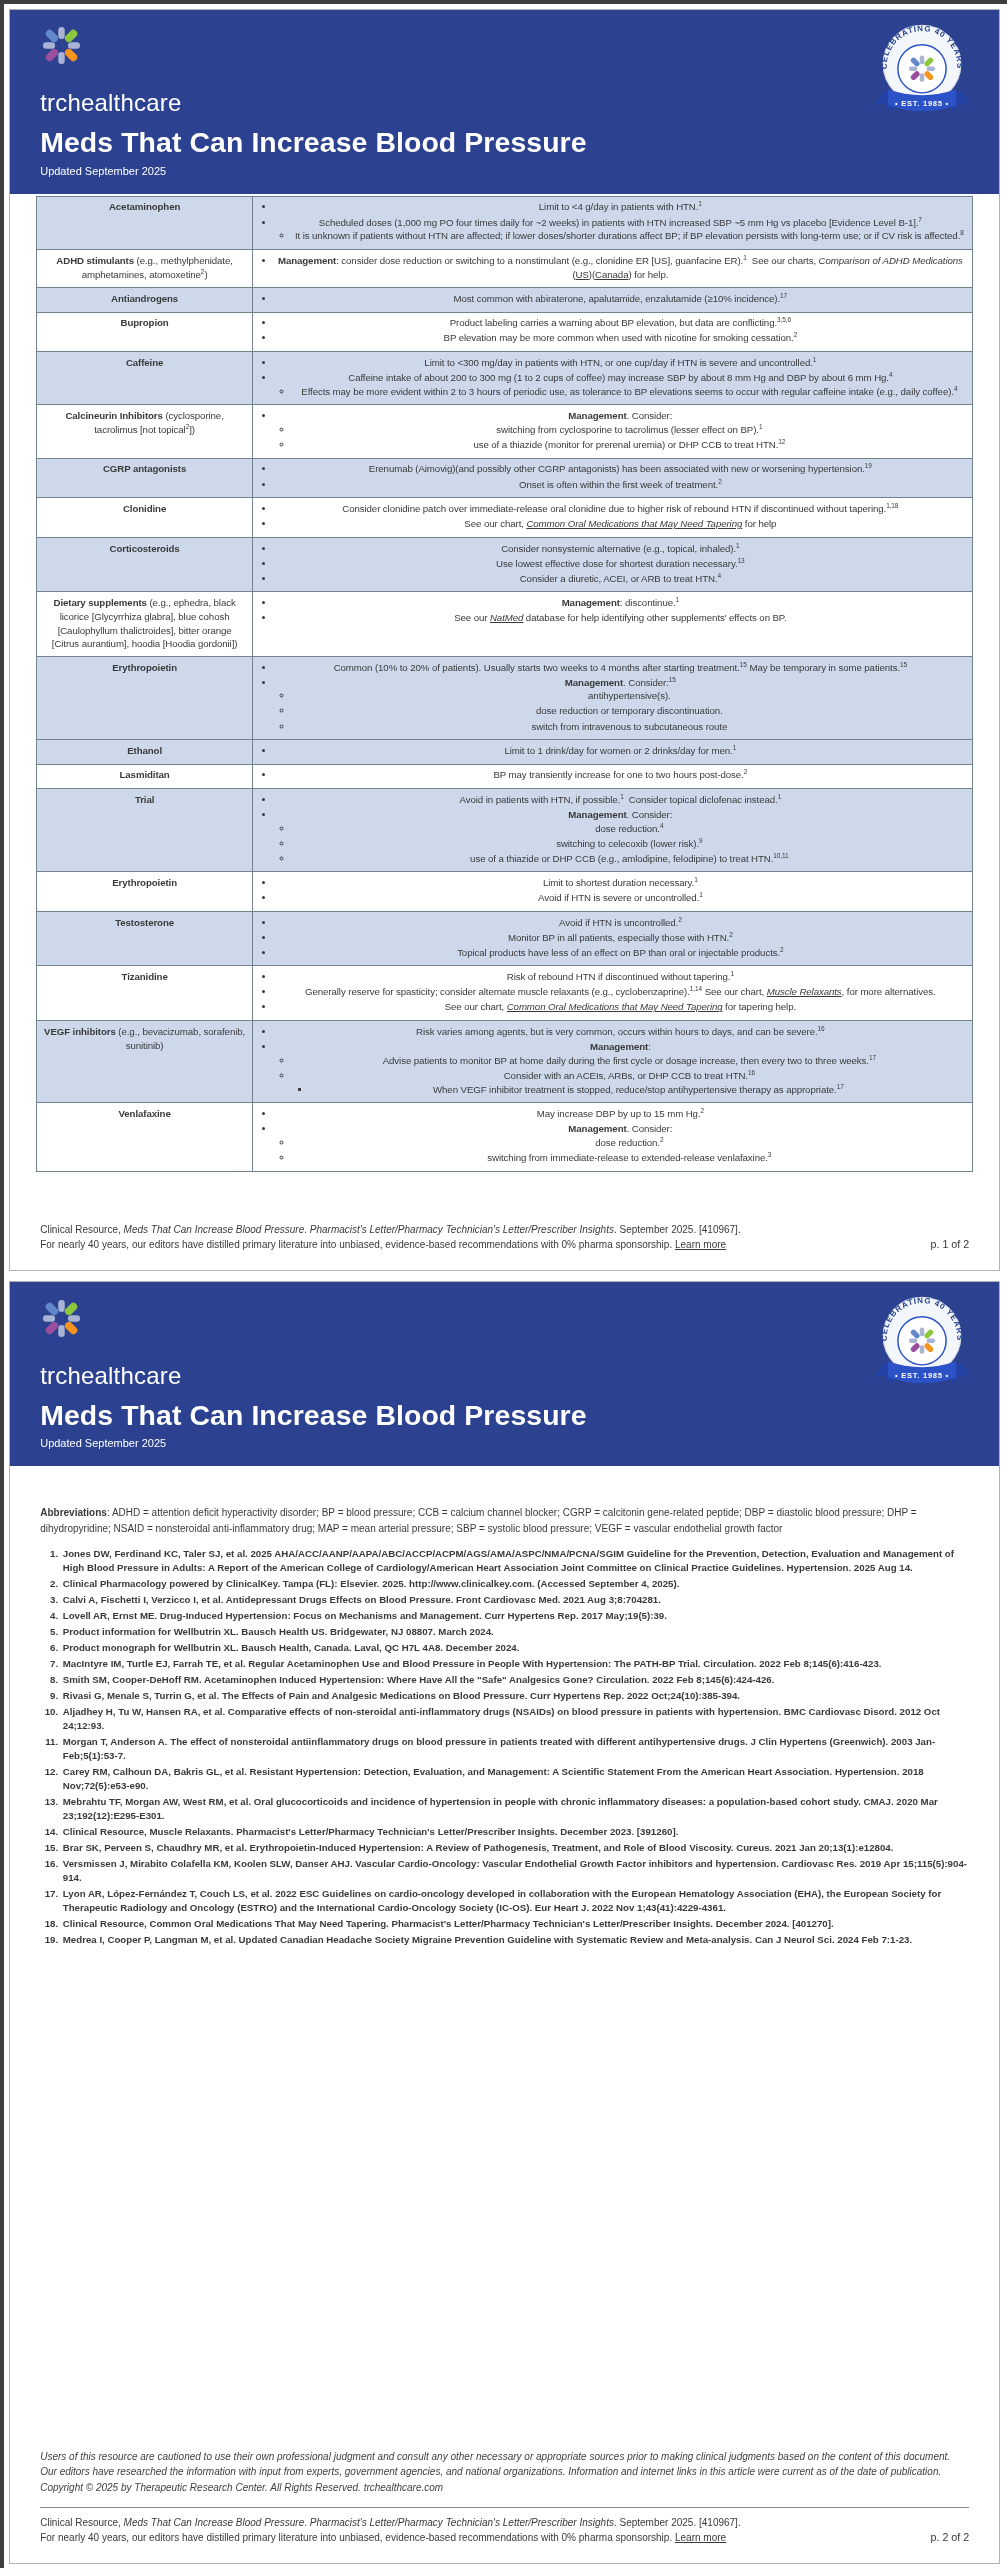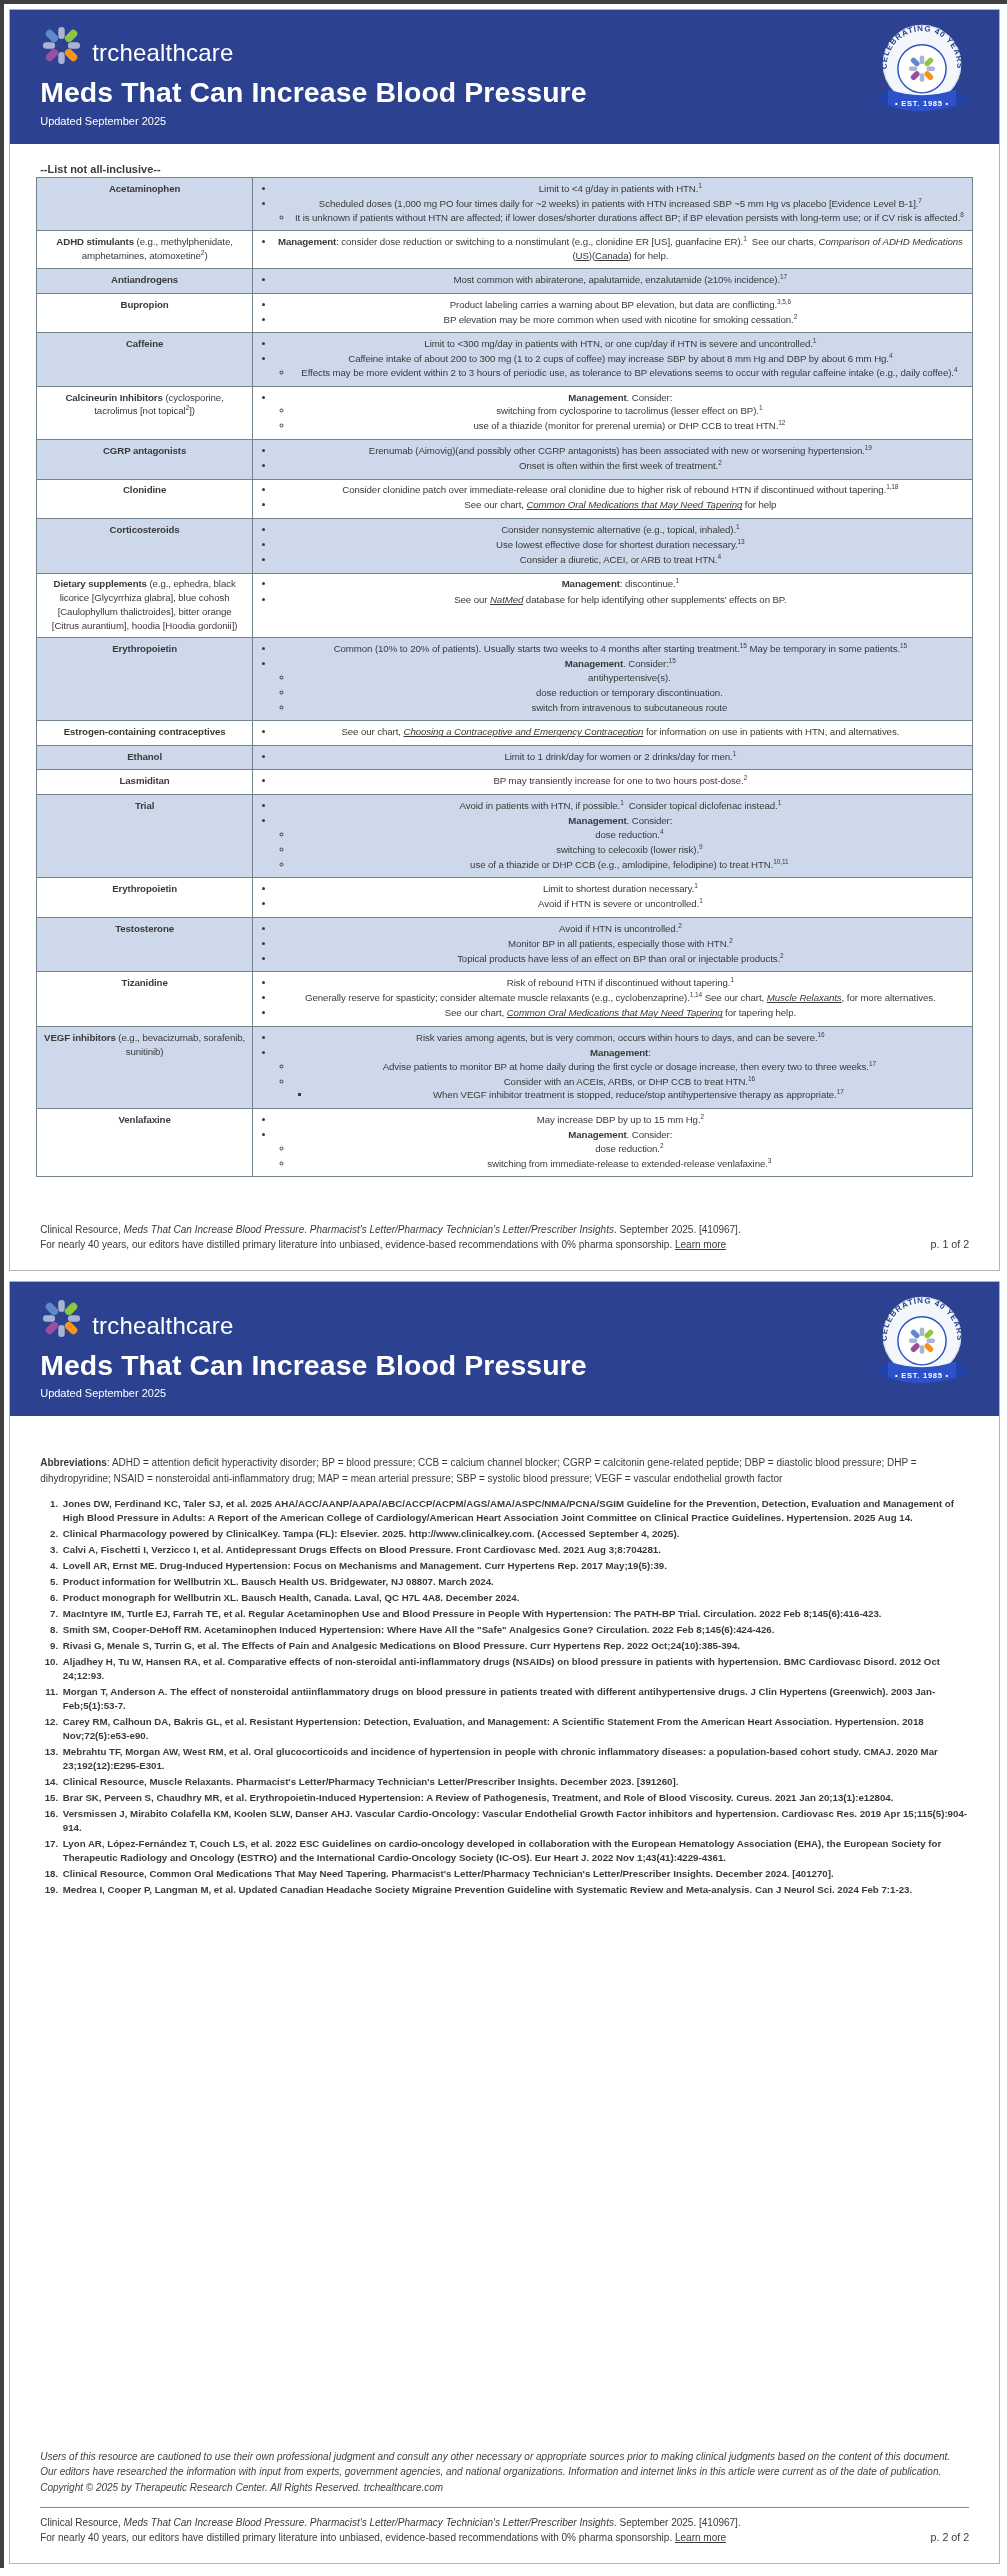--- a/index.html
+++ b/index.html
@@ -27,21 +27,21 @@
   .page2 { height: 1283px; }
 
   
   .page-header {
     position: relative;
     background: var(--header-blue, #2c4290);
     color: #fff;
     padding: 14.2px 30px 17px 30px;
     flex: 0 0 auto;
   }
-  .brand-row { display:flex; align-items:flex-end; gap:9px; }
+  .brand-row { display:flex; align-items:flex-start; gap:22px;flex-direction:column; }
   .logo-svg { width: 43px; height: 43px; }
   .wordmark { font-size: 24px; font-weight: 400; letter-spacing: 0.2px; }
   .doc-title { margin: 9px 0 5.2px 0; font-size: 28.4px; font-weight: bold; letter-spacing: 0.1px; }
   .updated { font-size: 11px; }
   .badge-svg { position:absolute; top: 6.5px; right: 27px; width: 100px; height: 100px; }
 
   
   .note { padding: 0 30px; margin-top: 19.4px; font-weight: bold; font-size: 11px; }
   .table-wrap { padding: 0 26px; margin-top: 2px; flex: 1 1 auto; overflow: hidden; text-align: center; }
   table.meds {
@@ -153,21 +153,20 @@
           </svg>
         <span class="wordmark">trchealthcare</span>
       </div>
       <h1 class="doc-title">Meds That Can Increase Blood Pressure</h1>
       <div class="updated">Updated September 2025</div>
       <svg class="badge-svg" viewBox="0 0 154 154" width="100" height="100">
           <use href="#trc-badge"></use>
         </svg>
     </header>
 
-    <div class="note">--List not all-inclusive--</div>
 
     <div class="table-wrap">
       <table class="meds">
         <tbody>
             <tr class="shaded">
               <td class="drug-cell"><b>Acetaminophen</b></td>
               <td class="detail-cell">
                 <ul class="lvl1">
                   <li><span>Limit to &lt;4 g/day in patients with HTN.<sup>1</sup></span></li>
                   <li><span>Scheduled doses (1,000 mg PO four times daily for ~2 weeks) in patients with HTN increased SBP ~5 mm Hg vs placebo [Evidence Level B-1].<sup>7</sup></span><ul class="lvl2">
@@ -263,28 +262,20 @@
             <tr class="shaded">
               <td class="drug-cell"><b>Erythropoietin</b></td>
               <td class="detail-cell">
                 <ul class="lvl1">
                   <li><span>Common (10% to 20% of patients). Usually starts two weeks to 4 months after starting treatment.<sup>15</sup> May be temporary in some patients.<sup>15</sup></span></li>
                   <li><span><b>Management</b>. Consider:<sup>15</sup></span><ul class="lvl2">
                       <li><span>antihypertensive(s).</span></li>
                       <li><span>dose reduction or temporary discontinuation.</span></li>
                       <li><span>switch from intravenous to subcutaneous route</span></li>
                     </ul></li>
-                </ul>
-              </td>
-            </tr>
-            <tr>
-              <td class="drug-cell"><b>Estrogen-containing contraceptives</b></td>
-              <td class="detail-cell">
-                <ul class="lvl1">
-                  <li><span>See our chart, <i><u class="doclink">Choosing a Contraceptive and Emergency Contraception</u></i> for information on use in patients with HTN, and alternatives.</span></li>
                 </ul>
               </td>
             </tr>
             <tr class="shaded">
               <td class="drug-cell"><b>Ethanol</b></td>
               <td class="detail-cell">
                 <ul class="lvl1">
                   <li><span>Limit to 1 drink/day for women or 2 drinks/day for men.<sup>1</sup></span></li>
                 </ul>
               </td>

